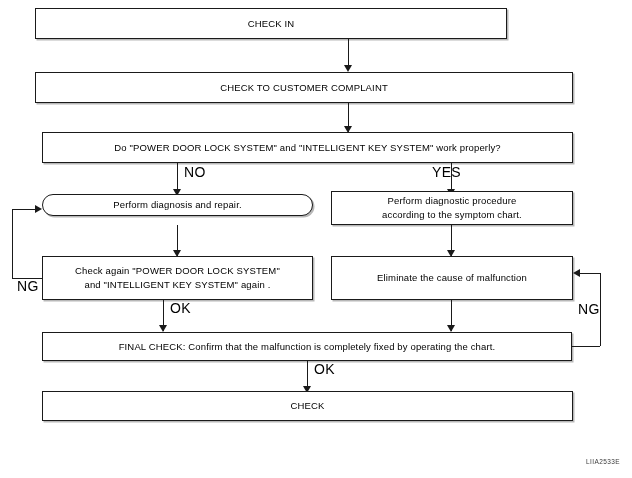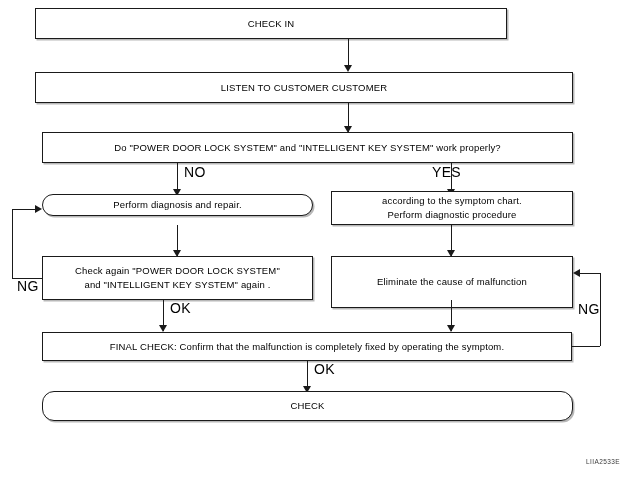--- a/index.html
+++ b/index.html
@@ -85,21 +85,21 @@
 <div id="canvas">
 
   <div class="node" style="left:35px;top:8px;width:472px;height:31px;">
     <span>CHECK IN</span>
   </div>
 
   <div class="edge-v" style="left:348px;top:39px;height:30px;"></div>
   <div class="arrow-down" style="left:344px;top:65px;"></div>
 
   <div class="node" style="left:35px;top:72px;width:538px;height:31px;">
-    <span>LISTEN TO CUSTOMER CUSTOMER</span>
+    <span>CHECK TO CUSTOMER COMPLAINT</span>
   </div>
 
   <div class="edge-v" style="left:348px;top:103px;height:29px;"></div>
   <div class="arrow-down" style="left:344px;top:126px;"></div>
 
   <div class="node" style="left:42px;top:132px;width:531px;height:31px;">
     <span>Do "POWER DOOR LOCK SYSTEM" and "INTELLIGENT KEY SYSTEM" work properly?</span>
   </div>
 
   <div class="edge-v" style="left:177px;top:163px;height:30px;"></div>
@@ -109,70 +109,70 @@
   <div class="edge-v" style="left:451px;top:163px;height:30px;"></div>
   <div class="arrow-down" style="left:447px;top:189px;"></div>
   <div class="edge-label" style="left:432px;top:167px;">YES</div>
 
   <div class="node" style="left:42px;top:194px;width:271px;height:22px;border-radius:13px;">
     <span>Perform diagnosis and repair.</span>
   </div>
 
   <div class="node" style="left:331px;top:191px;width:242px;height:34px;">
     <span class="lines">
+      <span>Perform diagnostic procedure</span>
       <span>according to the symptom chart.</span>
-      <span>Perform diagnostic procedure</span>
     </span>
   </div>
 
   <div class="edge-v" style="left:177px;top:225px;height:31px;"></div>
   <div class="arrow-down" style="left:173px;top:250px;"></div>
 
   <div class="edge-v" style="left:451px;top:225px;height:31px;"></div>
   <div class="arrow-down" style="left:447px;top:250px;"></div>
 
   <div class="node" style="left:42px;top:256px;width:271px;height:44px;">
     <span class="lines">
       <span>Check again "POWER DOOR LOCK SYSTEM"</span>
       <span>and "INTELLIGENT KEY SYSTEM" again .</span>
     </span>
   </div>
 
-  <div class="node" style="left:331px;top:256px;width:242px;height:52px;">
+  <div class="node" style="left:331px;top:256px;width:242px;height:44px;">
     <span class="lines">
       <span>Eliminate the cause of malfunction</span>
     </span>
   </div>
 
   <div class="edge-h" style="left:12px;top:278px;width:30px;"></div>
   <div class="edge-v" style="left:12px;top:209px;height:69px;"></div>
   <div class="edge-h" style="left:12px;top:209px;width:23px;"></div>
   <div class="arrow-right" style="left:35px;top:205px;"></div>
   <div class="edge-label" style="left:17px;top:281px;">NG</div>
 
   <div class="edge-v" style="left:163px;top:300px;height:31px;"></div>
   <div class="arrow-down" style="left:159px;top:325px;"></div>
   <div class="edge-label" style="left:170px;top:303px;">OK</div>
 
   <div class="edge-v" style="left:451px;top:300px;height:31px;"></div>
   <div class="arrow-down" style="left:447px;top:325px;"></div>
 
   <div class="node" style="left:42px;top:332px;width:530px;height:29px;">
-    <span>FINAL CHECK: Confirm that the malfunction is completely fixed by operating the symptom.</span>
+    <span>FINAL CHECK: Confirm that the malfunction is completely fixed by operating the chart.</span>
   </div>
 
   <div class="edge-h" style="left:572px;top:346px;width:28px;"></div>
   <div class="edge-v" style="left:600px;top:273px;height:73px;"></div>
   <div class="edge-h" style="left:580px;top:273px;width:20px;"></div>
   <div class="arrow-left" style="left:573px;top:269px;"></div>
   <div class="edge-label" style="left:578px;top:304px;">NG</div>
 
   <div class="edge-v" style="left:307px;top:361px;height:30px;"></div>
   <div class="arrow-down" style="left:303px;top:386px;"></div>
   <div class="edge-label" style="left:314px;top:364px;">OK</div>
 
-  <div class="node" style="left:42px;top:391px;width:531px;height:30px;border-radius:12px;">
+  <div class="node" style="left:42px;top:391px;width:531px;height:30px;">
     <span>CHECK</span>
   </div>
 
   <div class="figure-code" style="left:586px;top:458px;">LIIA2533E</div>
 
 </div>
 
 </body></html>

